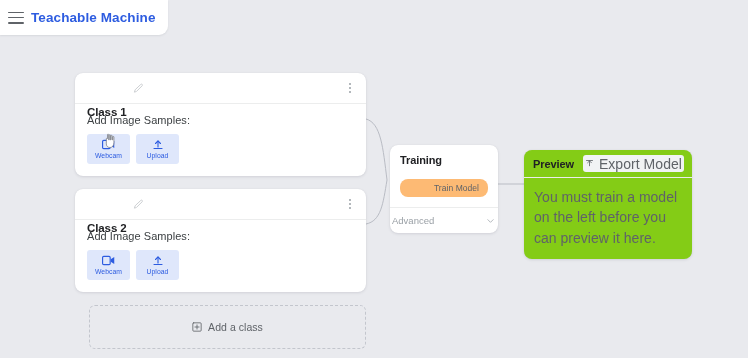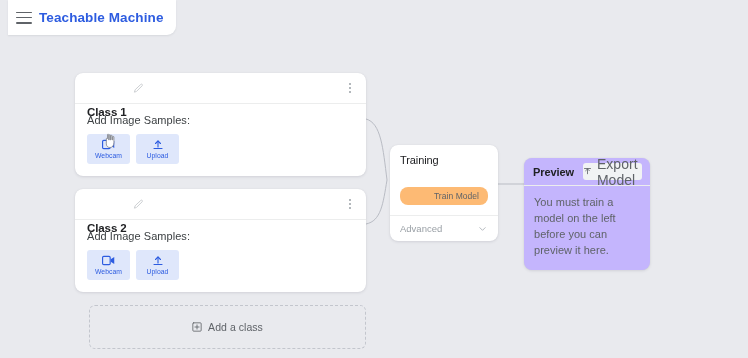--- a/index.html
+++ b/index.html
@@ -14,21 +14,21 @@
     background: #e9eaee;
     font-family: "Liberation Sans", sans-serif;
     -webkit-font-smoothing: antialiased;
     position: relative;
   }
 
   
   #app-header {
     position: absolute;
     top: 0;
-    left: 8px;
+    left: 0;
     width: 168px;
     height: 35px;
     background: #ffffff;
     border-bottom-right-radius: 9px;
     display: flex;
     align-items: center;
     padding-left: 8px;
     box-shadow: 0 1px 2px rgba(60,64,82,0.10);
     z-index: 30;
   }
@@ -217,23 +217,23 @@
     z-index: 10;
     overflow: hidden;
   }
 
   #training-panel .tp-main {
     padding: 9px 10px 10px 10px;
   }
 
   #training-title {
     font-size: 11px;
-    font-weight: normal;
+    font-weight: bold;
     color: #202124;
-    margin-bottom: 21px;
+    margin-bottom: 13px;
     letter-spacing: -0.1px;
   }
 
   #train-model-button {
     height: 18px;
     background: #fdba74;
     border-radius: 8px;
     display: flex;
     align-items: center;
     justify-content: center;
@@ -241,42 +241,42 @@
     color: #5f6368;
     letter-spacing: 0.05px;
     padding-left: 25px;
   }
 
   #training-advanced-row {
     border-top: 1px solid #eceded;
     height: 26px;
     display: flex;
     align-items: center;
-    padding: 0 10px;
+    padding: 0 2px;
   }
   #advanced-label {
     font-size: 9.5px;
     color: #9aa0a6;
   }
   #chevron-down-icon {
     margin-left: auto;
     width: 11px;
     height: 8px;
     display: flex;
     align-items: center;
     justify-content: center;
   }
 
   
   #preview-panel {
     position: absolute;
     left: 524px;
-    top: 158px;
-    width: 126px;
-    background: #c4b5fd;
+    top: 150px;
+    width: 168px;
+    background: #84cc16;
     border-radius: 8px;
     box-shadow: 0 1px 3px rgba(60,64,82,0.13), 0 0 1px rgba(60,64,82,0.10);
     z-index: 10;
     overflow: hidden;
   }
 
   #preview-header {
     height: 28px;
     display: flex;
     align-items: center;
@@ -310,21 +310,21 @@
   .export-icon {
     width: 9px;
     height: 9px;
     display: inline-flex;
   }
 
   #preview-body {
     padding: 9px 10px 11px 10px;
   }
   #preview-hint {
-    font-size: 11px;
+    font-size: 14px;
     line-height: 1.45;
     color: #5f6368;
     letter-spacing: 0.02px;
   }
 </style>
 </head>
 <body>
 
 <svg id="connector-layer" viewBox="0 0 748 358" width="748" height="358">
   <path d="M366 119 C 381 123, 383 148, 387 180" fill="none" stroke="#b9bcc4" stroke-width="1"></path>

